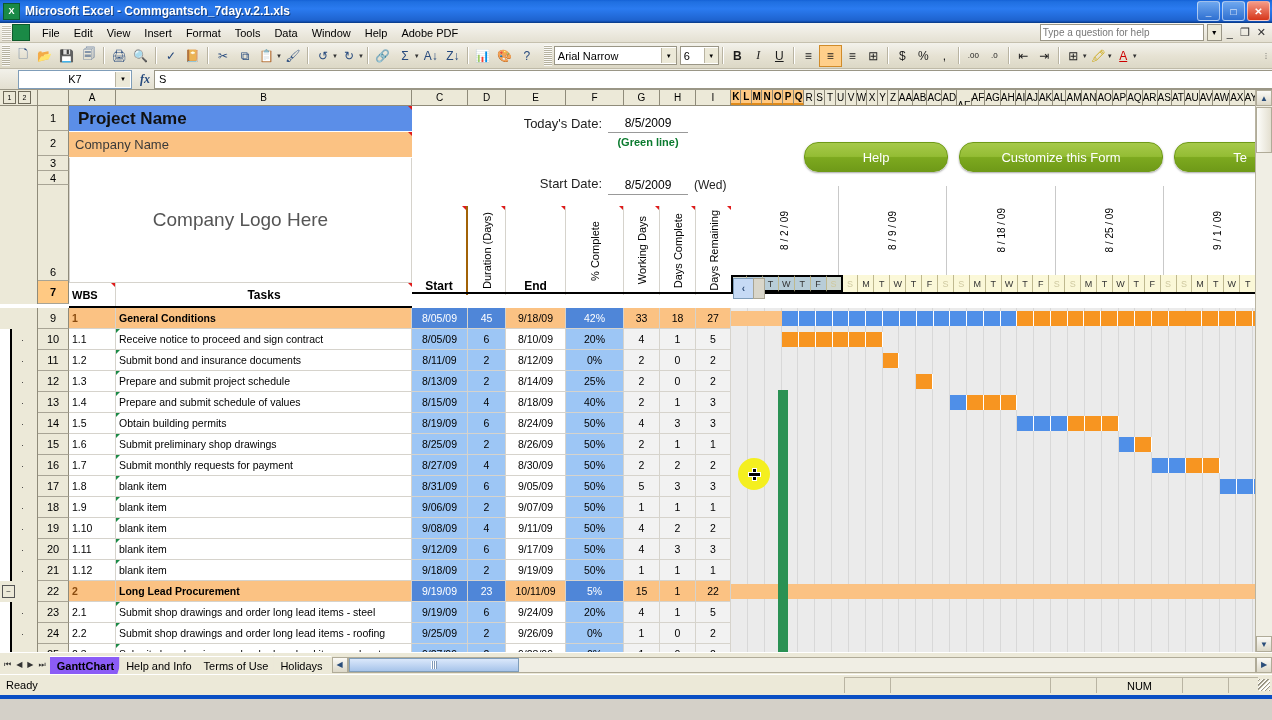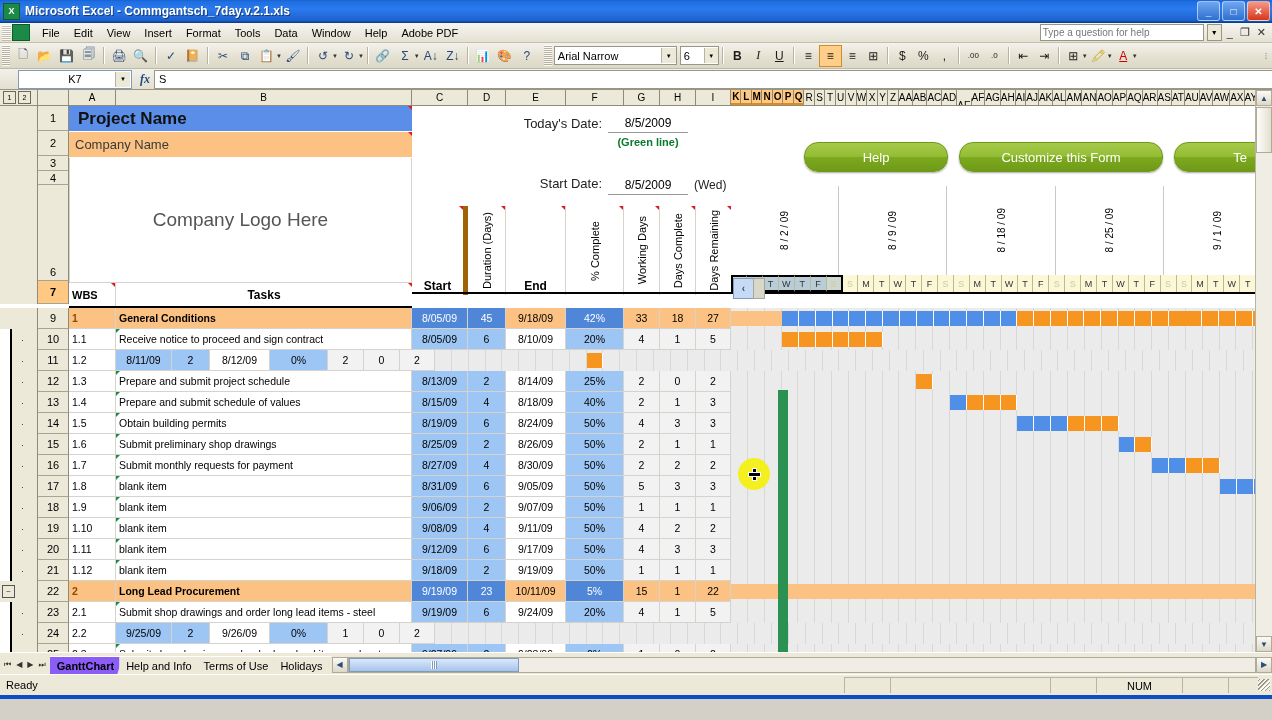--- a/index.html
+++ b/index.html
@@ -428,21 +428,21 @@
       <div style="position:absolute;left:0;top:10px;width:190px;text-align:right;font-size:13px;color:#222">Today's Date:</div>
       <div style="position:absolute;left:196px;top:10px;width:80px;text-align:center;font-size:12px;
                   border-bottom:1px solid #999;padding-bottom:2px">8/5/2009</div>
       <div style="position:absolute;left:196px;top:30px;width:80px;text-align:center;font-size:11px;font-weight:bold;color:#0a7a2e">(Green line)</div>
       <div style="position:absolute;left:0;top:70px;width:190px;text-align:right;font-size:13px;color:#222">Start Date:</div>
       <div style="position:absolute;left:196px;top:72px;width:80px;text-align:center;font-size:12px;
                   border-bottom:1px solid #999;padding-bottom:2px">8/5/2009</div>
       <div style="position:absolute;left:282px;top:72px;font-size:12px;color:#222">(Wed)</div>
 
       <div style="position:absolute;left:0;top:100px;height:89px;width:319px;display:flex">
-        <div style="width:56px;position:relative;border-right:5px solid #a16207;box-sizing:border-box;display:flex;align-items:flex-end;justify-content:center;padding-bottom:2px">
+        <div style="width:56px;position:relative;border-right:2px solid #a16207;box-sizing:border-box;display:flex;align-items:flex-end;justify-content:center;padding-bottom:2px">
           <b style="font-size:12px">Start</b>
           <span class="redmark"></span>
         </div>
         <div style="width:38px;position:relative;border-right:1px solid #d6d3cc;box-sizing:border-box;display:flex;align-items:center;justify-content:center">
           <span style="writing-mode:vertical-rl;transform:rotate(180deg);font-size:11px;white-space:nowrap">Duration (Days)</span>
           <span class="redmark"></span>
         </div>
         <div style="width:60px;position:relative;border-right:1px solid #d6d3cc;box-sizing:border-box;display:flex;align-items:flex-end;justify-content:center;padding-bottom:2px">
           <b style="font-size:12px">End</b>
           <span class="redmark"></span>
@@ -564,20 +564,21 @@
         <div class="cell c-dc bg-grey">1</div>
         <div class="cell c-dr bg-grey">5</div>
         <div class="gantt" style="background-image: repeating-linear-gradient(90deg, transparent 0px, transparent 15.85px, rgb(216, 216, 216) 15.85px, rgb(216, 216, 216) 16.85px);">
           <div class="bar bar-orange" style="left: 50.55px; width: 101.1px; top: 3px; background-image: repeating-linear-gradient(90deg, transparent 0px, transparent 15.85px, rgb(255, 255, 255) 15.85px, rgb(255, 255, 255) 16.85px);"></div>
         </div>
       </div>
       <div class="gridrow">
         <div class="outline-cell" style="justify-content: center; border-left: 2px solid rgb(0, 0, 0); margin-left: 10px; width: 28px;">·</div>
         <div class="rowhdr">11</div>
         <div class="cell c-wbs bg-white">1.2</div>
+        <div class="cell c-task bg-white" style="position: relative;">Submit bond and insurance documents<span class="greenmark"></span></div>
         <div class="cell c-start bg-blue-l">8/11/09</div>
         <div class="cell c-dur bg-blue-l">2</div>
         <div class="cell c-end bg-white">8/12/09</div>
         <div class="cell c-pct bg-blue-l">0%</div>
         <div class="cell c-wd bg-grey">2</div>
         <div class="cell c-dc bg-grey">0</div>
         <div class="cell c-dr bg-grey">2</div>
         <div class="gantt" style="background-image: repeating-linear-gradient(90deg, transparent 0px, transparent 15.85px, rgb(216, 216, 216) 15.85px, rgb(216, 216, 216) 16.85px);">
           <div class="bar bar-orange" style="left: 151.65px; width: 16.85px; top: 3px; background-image: repeating-linear-gradient(90deg, transparent 0px, transparent 15.85px, rgb(255, 255, 255) 15.85px, rgb(255, 255, 255) 16.85px);"></div>
         </div>
@@ -768,20 +769,21 @@
         <div class="cell c-pct bg-blue-l">20%</div>
         <div class="cell c-wd bg-grey">4</div>
         <div class="cell c-dc bg-grey">1</div>
         <div class="cell c-dr bg-grey">5</div>
         <div class="gantt" style="background-image: repeating-linear-gradient(90deg, transparent 0px, transparent 15.85px, rgb(216, 216, 216) 15.85px, rgb(216, 216, 216) 16.85px);"></div>
       </div>
       <div class="gridrow">
         <div class="outline-cell" style="justify-content: center; border-left: 2px solid rgb(0, 0, 0); margin-left: 10px; width: 28px;">·</div>
         <div class="rowhdr">24</div>
         <div class="cell c-wbs bg-white">2.2</div>
+        <div class="cell c-task bg-white" style="position: relative;">Submit shop drawings and order long lead items - roofing<span class="greenmark"></span></div>
         <div class="cell c-start bg-blue-l">9/25/09</div>
         <div class="cell c-dur bg-blue-l">2</div>
         <div class="cell c-end bg-white">9/26/09</div>
         <div class="cell c-pct bg-blue-l">0%</div>
         <div class="cell c-wd bg-grey">1</div>
         <div class="cell c-dc bg-grey">0</div>
         <div class="cell c-dr bg-grey">2</div>
         <div class="gantt" style="background-image: repeating-linear-gradient(90deg, transparent 0px, transparent 15.85px, rgb(216, 216, 216) 15.85px, rgb(216, 216, 216) 16.85px);"></div>
       </div>
       <div class="gridrow">

